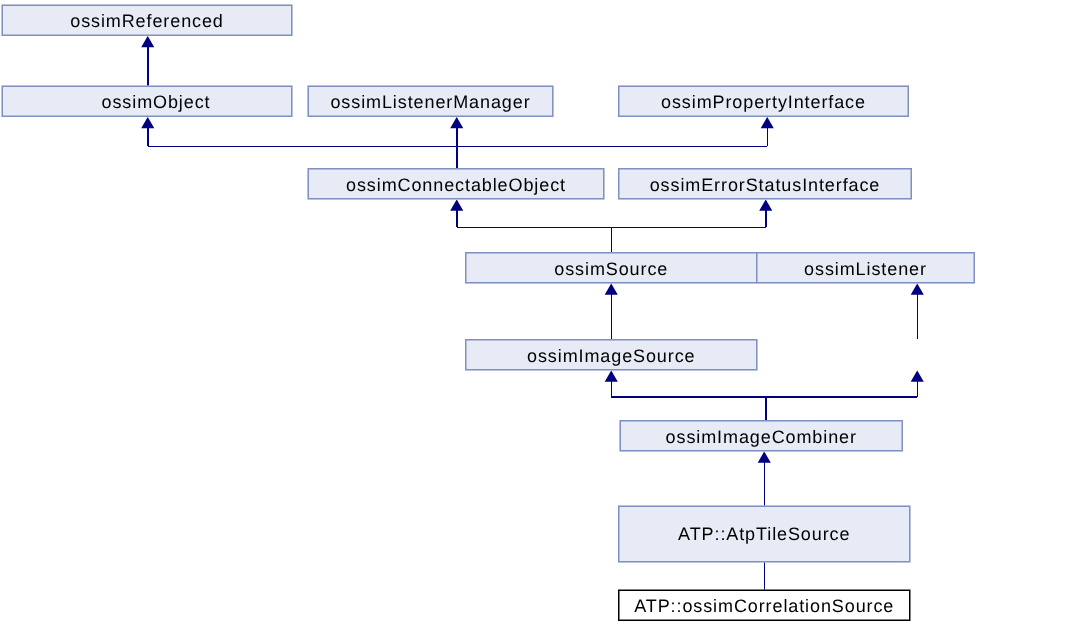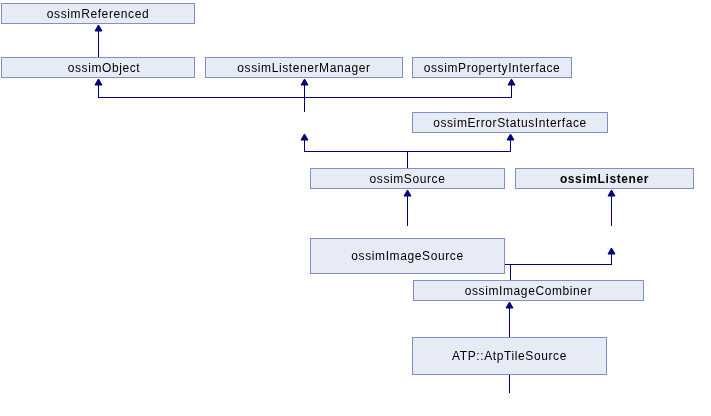--- a/index.html
+++ b/index.html
@@ -80,21 +80,23 @@
       <line x1="611.5" y1="264.5" x2="611.5" y2="248"></line>
       <polygon points="611.5,248 608,254 615,254"></polygon>
       <line x1="509.5" y1="337" x2="509.5" y2="302"></line>
       <polygon points="509.5,302 506,308 513,308"></polygon>
       <line x1="509.5" y1="393" x2="509.5" y2="359"></line>
       <polygon points="509.5,359 506,365 513,365"></polygon>
     </svg>
 
   <div class="node" style="left: 1px; top: 3px; width: 194px; height: 21px;">ossimReferenced</div>
   <div class="node" style="left: 1px; top: 57px; width: 194px; height: 21px; padding-left: 12px;">ossimObject</div>
-  <div class="node" style="left: 205px; top: 57px; width: 198px; height: 21px;">ossimListenerManager</div>
-  <div class="node" style="left: 412px; top: 57px; width: 160px; height: 21px;">ossimPropertyInterface</div>
+  <div class="node" style="left: 205px; top: 57px; width: 164px; height: 21px;">ossimListenerManager</div>
+  <div class="node" style="left: 412px; top: 57px; width: 194px; height: 21px;">ossimPropertyInterface</div>
+  <div class="node" style="left: 205px; top: 112px; width: 198px; height: 21px;">ossimConnectableObject</div>
   <div class="node" style="left: 310px; top: 168px; width: 195px; height: 21px;">ossimSource</div>
   <div class="node" style="left: 412px; top: 112px; width: 196px; height: 21px;">ossimErrorStatusInterface</div>
-  <div class="node" style="left: 515px; top: 168px; width: 179px; height: 21px; font-weight: bold;">ossimListener</div>
-  <div class="node" style="left: 310px; top: 238px; width: 195px; height: 36px;">ossimImageSource</div>
-  <div class="node" style="left: 413px; top: 280px; width: 231px; height: 21px;">ossimImageCombiner</div>
+  <div class="node" style="left: 504px; top: 168px; width: 146px; height: 21px;">ossimListener</div>
+  <div class="node" style="left: 310px; top: 226px; width: 195px; height: 21px;">ossimImageSource</div>
+  <div class="node" style="left: 413px; top: 280px; width: 189px; height: 21px;">ossimImageCombiner</div>
   <div class="node" style="left: 412px; top: 337px; width: 195px; height: 38px;">ATP::AtpTileSource</div>
+  <div class="node current" style="left: 412px; top: 393px; width: 195px; height: 21px;">ATP::ossimCorrelationSource</div>
 </div>
 
 </body></html>

